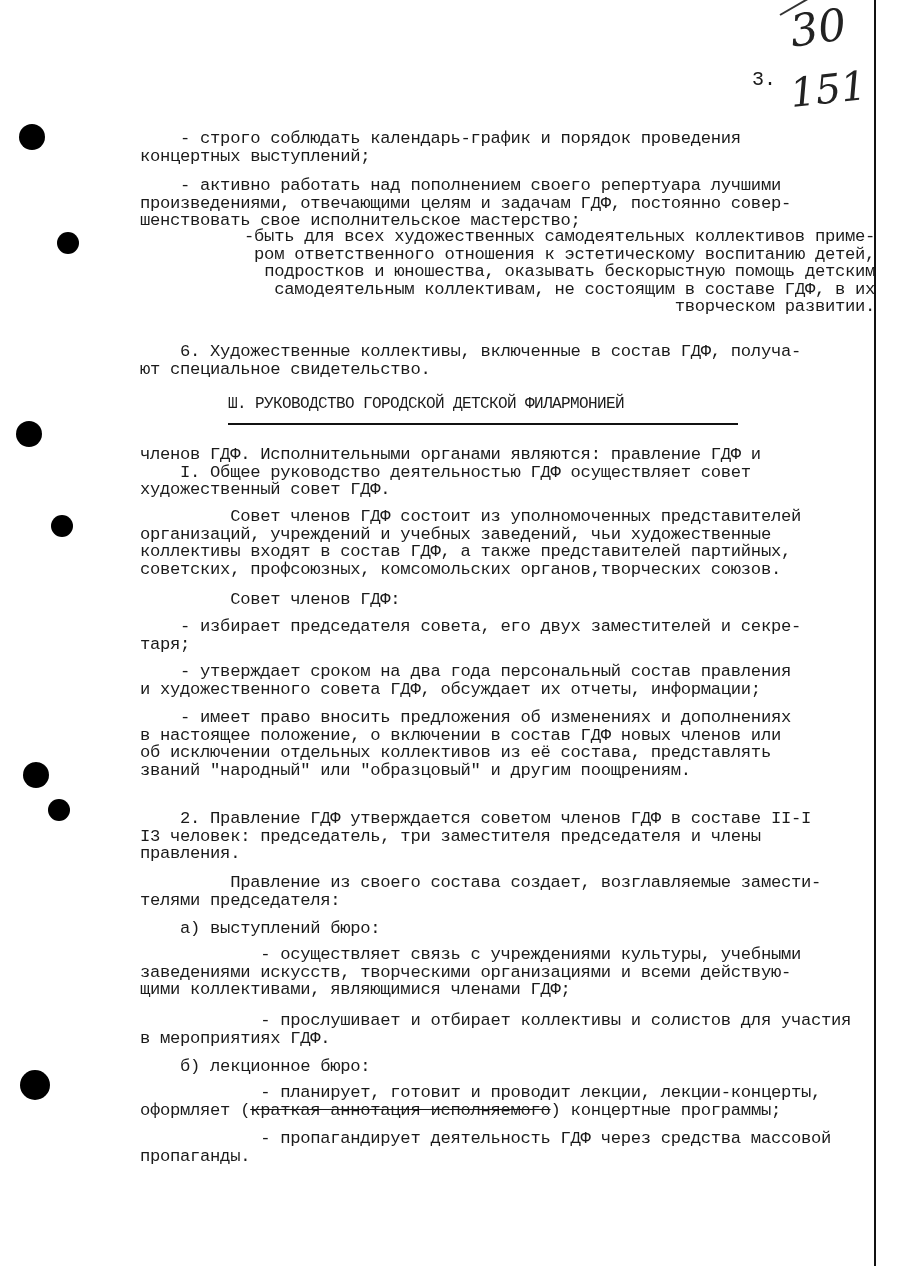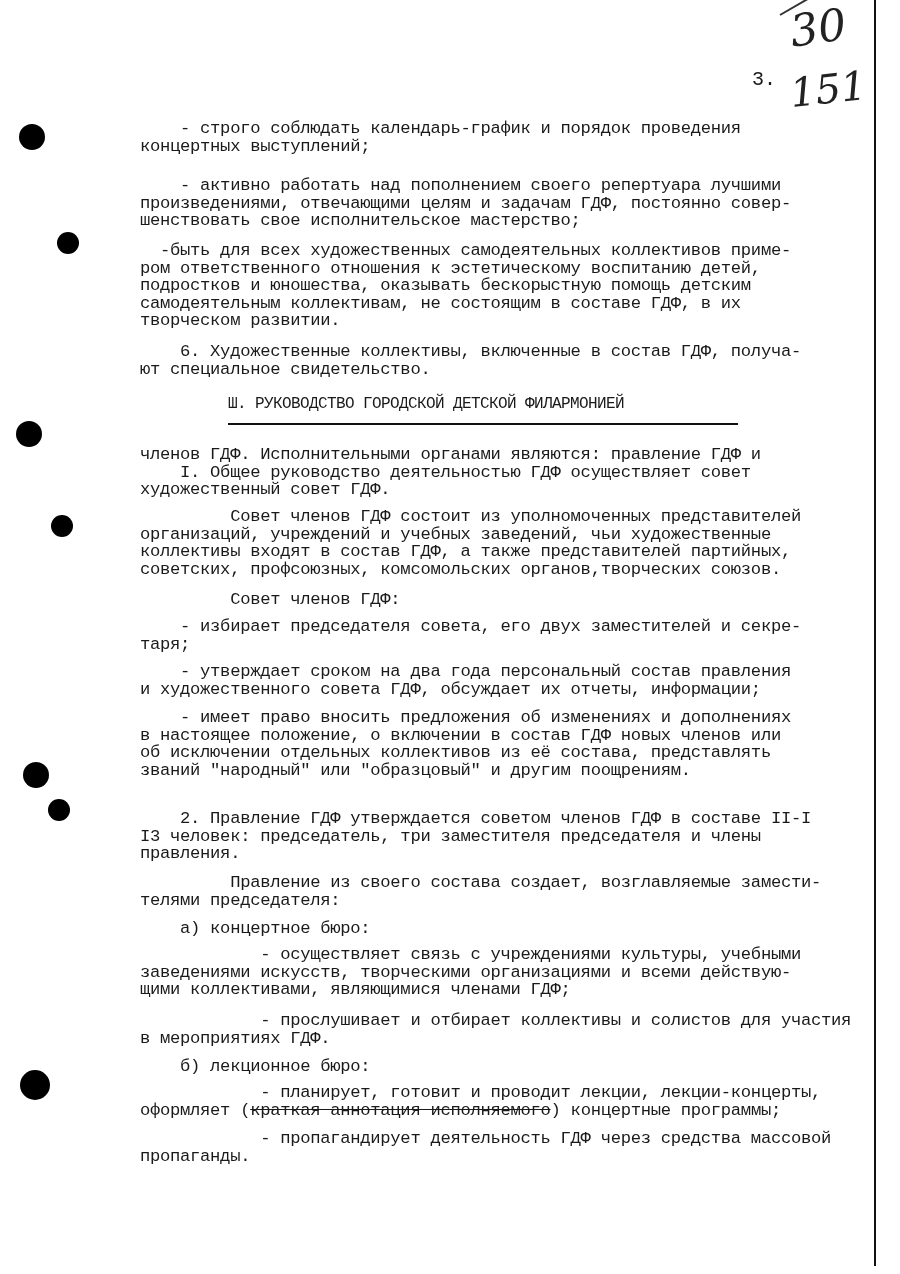--- a/index.html
+++ b/index.html
@@ -34,30 +34,30 @@
       <div class="hole" style="left: 19px; top: 124px; width: 26px; height: 26px;"></div>
       <div class="hole" style="left: 57px; top: 232px; width: 22px; height: 22px;"></div>
       <div class="hole" style="left: 16px; top: 421px; width: 26px; height: 26px;"></div>
       <div class="hole" style="left: 51px; top: 515px; width: 22px; height: 22px;"></div>
       <div class="hole" style="left: 23px; top: 762px; width: 26px; height: 26px;"></div>
       <div class="hole" style="left: 48px; top: 799px; width: 22px; height: 22px;"></div>
       <div class="hole" style="left: 20px; top: 1070px; width: 30px; height: 30px;"></div>
     </div>
 
   <div id="paras">
-      <div class="p" style="top: 120px;">
+      <div class="p" style="top: 130px;">
         <span class="line">    - строго соблюдать календарь-график и порядок проведения</span>
         <span class="line">концертных выступлений;</span>
       </div>
       <div class="p" style="top: 177px;">
         <span class="line">    - активно работать над пополнением своего репертуара лучшими</span>
         <span class="line">произведениями, отвечающими целям и задачам ГДФ, постоянно совер-</span>
         <span class="line">шенствовать свое исполнительское мастерство;</span>
       </div>
-      <div class="p" style="top: 242px;">
+      <div class="p" style="top: 228px; text-align: right;">
         <span class="line">  -быть для всех художественных самодеятельных коллективов приме-</span>
         <span class="line">ром ответственного отношения к эстетическому воспитанию детей,</span>
         <span class="line">подростков и юношества, оказывать бескорыстную помощь детским</span>
         <span class="line">самодеятельным коллективам, не состоящим в составе ГДФ, в их</span>
         <span class="line">творческом развитии.</span>
       </div>
       <div class="p" style="top: 343px;">
         <span class="line">    6. Художественные коллективы, включенные в состав ГДФ, получа-</span>
         <span class="line">ют специальное свидетельство.</span>
       </div>
@@ -92,21 +92,21 @@
       <div class="p" style="top: 810px;">
         <span class="line">    2. Правление ГДФ утверждается советом членов ГДФ в составе II-I</span>
         <span class="line">I3 человек: председатель, три заместителя председателя и члены</span>
         <span class="line">правления.</span>
       </div>
       <div class="p" style="top: 874px;">
         <span class="line">         Правление из своего состава создает, возглавляемые замести-</span>
         <span class="line">телями председателя:</span>
       </div>
       <div class="p" style="top: 920px;">
-        <span class="line">    а) концертное бюро:</span>
+        <span class="line">    а) выступлений бюро:</span>
       </div>
       <div class="p" style="top: 946px;">
         <span class="line">            - осуществляет связь с учреждениями культуры, учебными</span>
         <span class="line">заведениями искусств, творческими организациями и всеми действую-</span>
         <span class="line">щими коллективами, являющимися членами ГДФ;</span>
       </div>
       <div class="p" style="top: 1012px;">
         <span class="line">            - прослушивает и отбирает коллективы и солистов для участия</span>
         <span class="line">в мероприятиях ГДФ.</span>
       </div>

